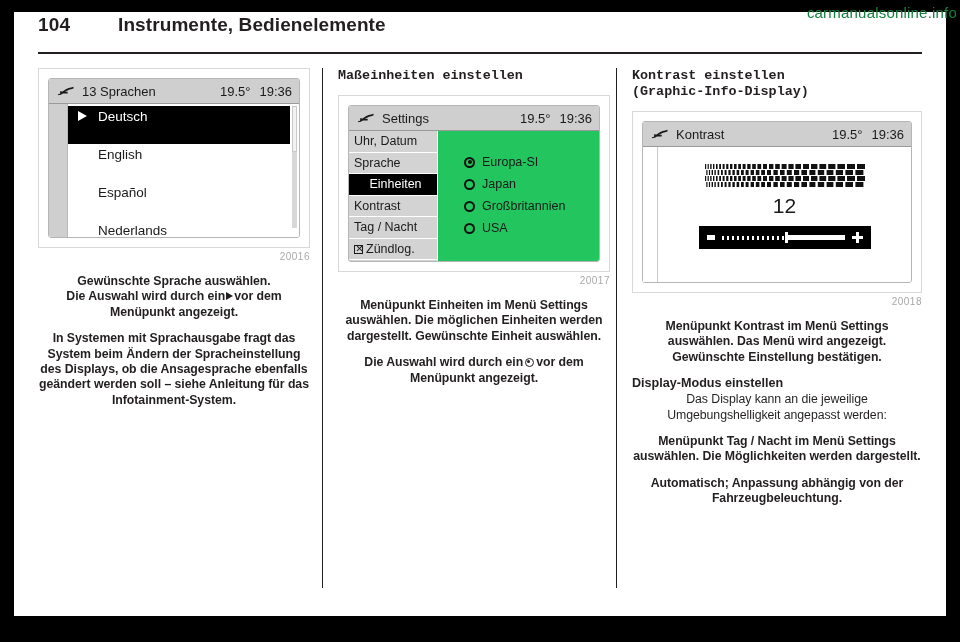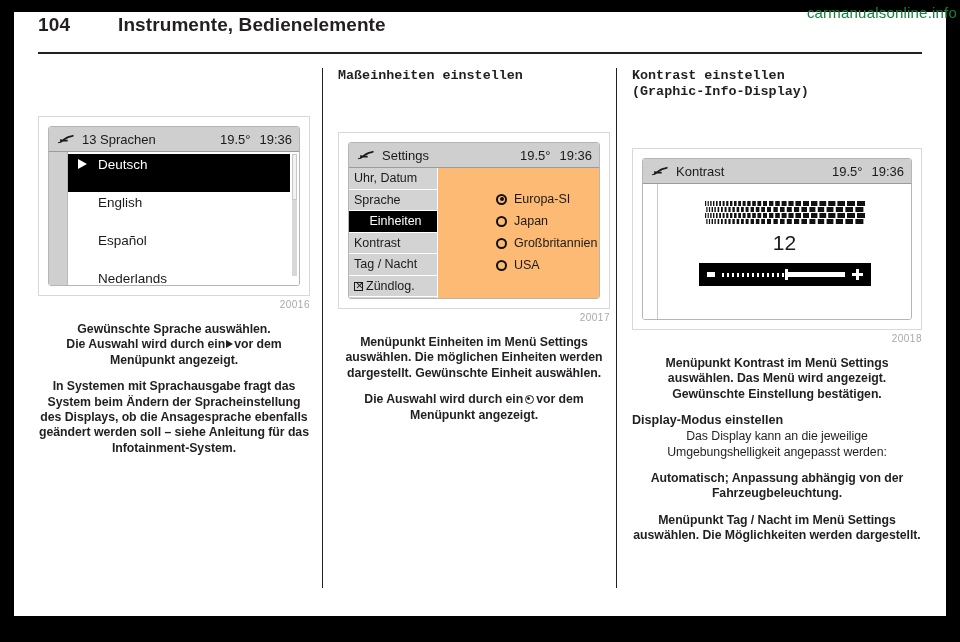--- a/index.html
+++ b/index.html
@@ -35,21 +35,21 @@
   .col-2{left:338px;}
   .col-3{left:632px;width:290px;}
 
   .col-divider{
     position:absolute;top:68px;width:1px;background:#231f20;
   }
   .div-1{left:322px;height:520px;}
   .div-2{left:616px;height:520px;}
 
   
-  .figure{position:relative;background:#ffffff;margin-top:48px;}
+  .figure{position:relative;background:#ffffff;}
   .fig-box{
     position:relative;
     border:1px solid #d8d8d8;
     background:#ffffff;
     padding:9px;
     box-sizing:border-box;
   }
   .fig-cap{
     text-align:right;
     font-size:10px;
@@ -103,21 +103,21 @@
     border-left:9px solid #ffffff;
     border-top:5.5px solid transparent;
     border-bottom:5.5px solid transparent;
   }
   .lang-scroll{
     position:absolute;right:2px;top:2px;width:5px;height:122px;background:#d8d8d8;
   }
   .lang-scroll .thumb{position:absolute;left:0;top:0;width:5px;height:46px;background:#f2f2f2;border:1px solid #c8c8c8;box-sizing:border-box;}
 
   
-  .set-body{display:flex;height:130px;background:#fdba74;gap:32px;}
+  .set-body{display:flex;height:130px;background:#22c55e;}
   .set-menu{width:88px;background:#d3d3d3;border-right:1px solid #ffffff;}
   .set-mi{
     height:21.5px;line-height:21.5px;font-size:12.5px;
     padding-left:5px;color:#1a1a1a;
     border-bottom:1px solid #ffffff;
     white-space:nowrap;
     box-sizing:border-box;
   }
   .set-mi.sel{background:#000000;color:#ffffff;text-align:center;}
   .set-mi .chk{
@@ -505,22 +505,22 @@
       <div class="fig-cap">20018</div>
     </div>
 
     <div style="height:12px"></div>
 
     <p class="p">Menüpunkt Kontrast im Menü Settings auswählen. Das Menü wird angezeigt. Gewünschte Einstellung bestätigen.</p>
 
     <div class="sub-h">Display-Modus einstellen</div>
     <p class="p light">Das Display kann an die jeweilige Umgebungshelligkeit angepasst werden:</p>
 
+    <p class="p">Menüpunkt Tag / Nacht im Menü Settings auswählen. Die Möglichkeiten werden dargestellt.</p>
+
     <p class="p">
       <span class="bold">Automatisch; Anpassung abhängig von der Fahrzeugbeleuchtung.</span>
     </p>
-
-    <p class="p">Menüpunkt Tag / Nacht im Menü Settings auswählen. Die Möglichkeiten werden dargestellt.</p>
   </div>
 
   <div class="blackbar-bottom"></div>
   <div class="footer-txt">carmanualsonline.info</div>
 </div>
 
 </body></html>

